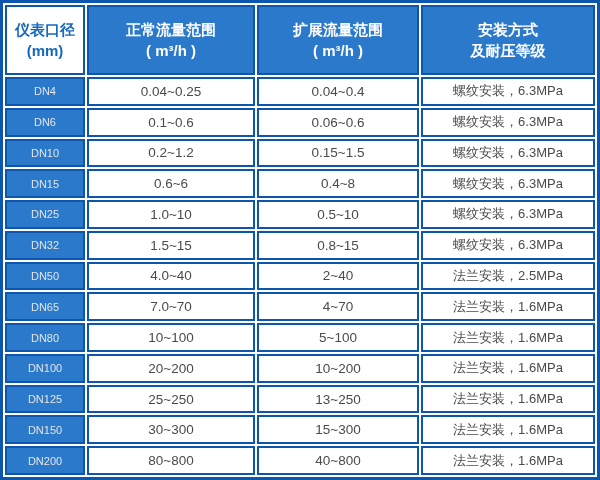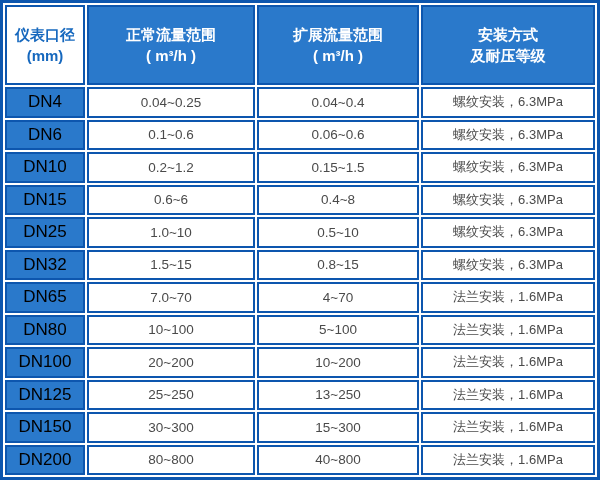--- a/index.html
+++ b/index.html
@@ -31,41 +31,41 @@
   col.c3 { width: 162px; }
   col.c4 { width: 174px; }
   th, td {
     border: 2px solid var(--border-blue);
     text-align: center;
     vertical-align: middle;
     padding: 0;
     overflow: hidden;
     white-space: nowrap;
   }
-  thead th { height: 80px; }
+  thead th { height: 70px; }
   tbody td { height: 23px; }
   th.head-blue {
     background: var(--fill-blue);
     color: #ffffff;
     font-size: 15px;
     font-weight: bold;
     line-height: 1.4;
   }
   th.corner {
     background: #ffffff;
     color: var(--corner-text-blue);
     font-size: 15px;
     font-weight: bold;
     line-height: 1.4;
   }
   .head-line { display: block; }
   td.dn-cell {
     background: var(--fill-blue);
-    color: #000000;
-    font-size: 17px;
+    color: #e5e5e5;
+    font-size: 11px;
   }
   td.val-cell {
     background: #ffffff;
     color: var(--data-text);
     font-size: 13.5px;
     margin-top: 40px;
   }
   td.install-cell-style {
     background: #ffffff;
     color: var(--data-text);
@@ -133,20 +133,26 @@
         <td class="val-cell">0.5~10</td>
         <td class="install-cell-style">螺纹安装，6.3MPa</td>
       </tr>
       <tr>
         <td class="dn-cell">DN32</td>
         <td class="val-cell">1.5~15</td>
         <td class="val-cell">0.8~15</td>
         <td class="install-cell-style">螺纹安装，6.3MPa</td>
       </tr>
       <tr>
+        <td class="dn-cell">DN50</td>
+        <td class="val-cell">4.0~40</td>
+        <td class="val-cell">2~40</td>
+        <td class="install-cell-style">法兰安装，2.5MPa</td>
+      </tr>
+      <tr>
         <td class="dn-cell">DN65</td>
         <td class="val-cell">7.0~70</td>
         <td class="val-cell">4~70</td>
         <td class="install-cell-style">法兰安装，1.6MPa</td>
       </tr>
       <tr>
         <td class="dn-cell">DN80</td>
         <td class="val-cell">10~100</td>
         <td class="val-cell">5~100</td>
         <td class="install-cell-style">法兰安装，1.6MPa</td>

